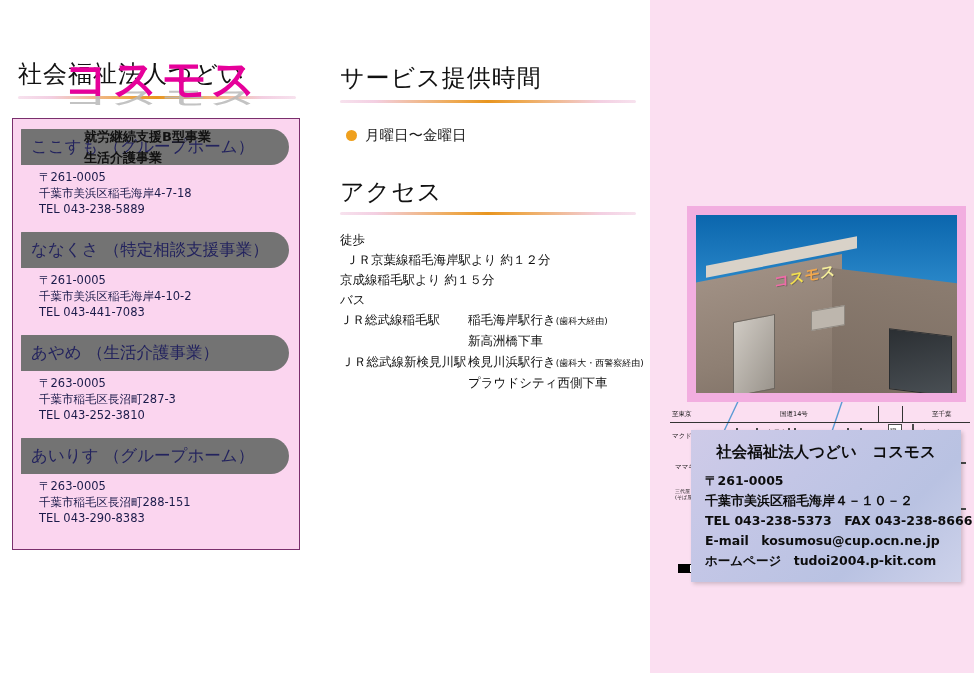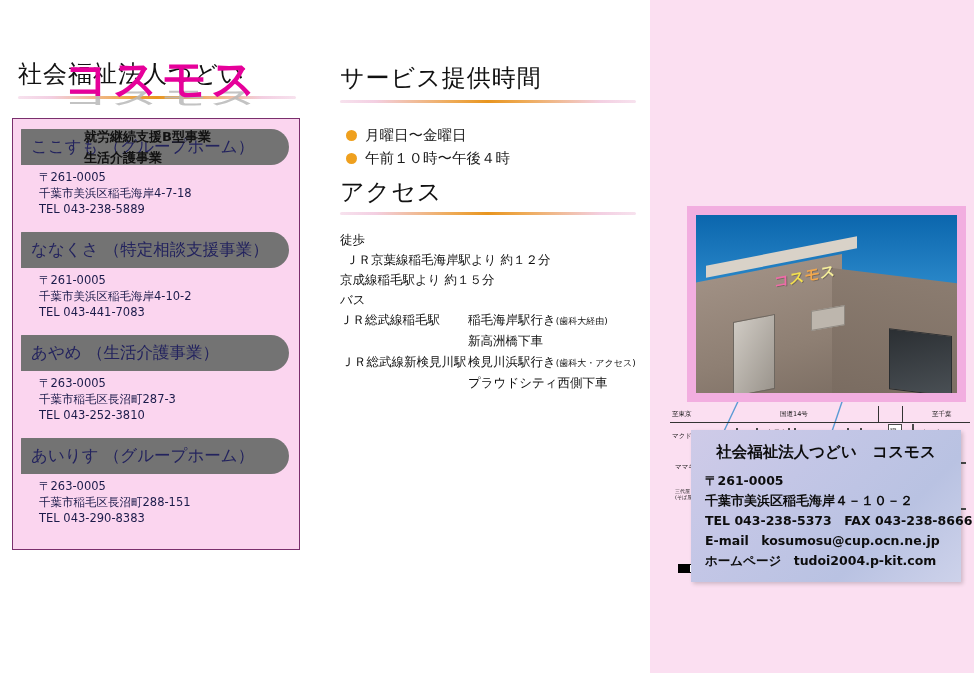--- a/index.html
+++ b/index.html
@@ -223,43 +223,39 @@
   <div class="col-mid">
 
     <div style="position:absolute;left:10px;top:58px;" class="sec-title">サービス提供時間</div>
     <div style="position:absolute;left:10px;top:96px;width:296px;" class="divider"></div>
 
     <div style="position:absolute;left:10px;top:108px;width:296px;text-align:center;" class="hours">
       <div class="hours-row">
         <div class="dot"></div>
         <span>月曜日〜金曜日</span>
       </div>
-      <div class="hours-row">
-        <div class="dot"></div>
-        <span>午前１０時〜午後４時</span>
-      </div>
     </div>
 
     <div style="position:absolute;left:10px;top:172px;" class="sec-title">アクセス</div>
     <div style="position:absolute;left:10px;top:208px;width:296px;" class="divider"></div>
 
     <div style="position:absolute;left:10px;top:218px;width:310px;" class="access-lines">
       <div class="ac">徒歩</div>
       <div class="ac" style="padding-left:6px;">ＪＲ京葉線稲毛海岸駅より 約１２分</div>
       <div class="ac">京成線稲毛駅より 約１５分</div>
       <div class="ac">バス</div>
 
       <div class="ac">
         <span class="ind" style="width:128px;">ＪＲ総武線稲毛駅</span><span>稲毛海岸駅行き</span><span class="small-note">(歯科大経由)</span>
       </div>
       <div class="ac">
         <span class="ind" style="width:128px;"></span><span>新高洲橋下車</span><span class="small-note"></span>
       </div>
       <div class="ac">
-        <span class="ind" style="width:128px;text-align:center;">ＪＲ総武線新検見川駅</span><span>検見川浜駅行き</span><span class="small-note">(歯科大・アクセス)</span>
+        <span class="ind" style="width:128px;text-align:center;">ＪＲ総武線新検見川駅</span><span>検見川浜駅行き</span><span class="small-note">(歯科大・西警察経由)</span>
       </div>
       <div class="ac">
         <span class="ind" style="width:128px;"></span><span>プラウドシティ西側下車</span><span class="small-note"></span>
       </div>
     </div>
 
     <div class="map">
 
       <div class="callout" style="left:45px;top:5px;width:96px;height:25px;">
         <div>グループホーム</div>

